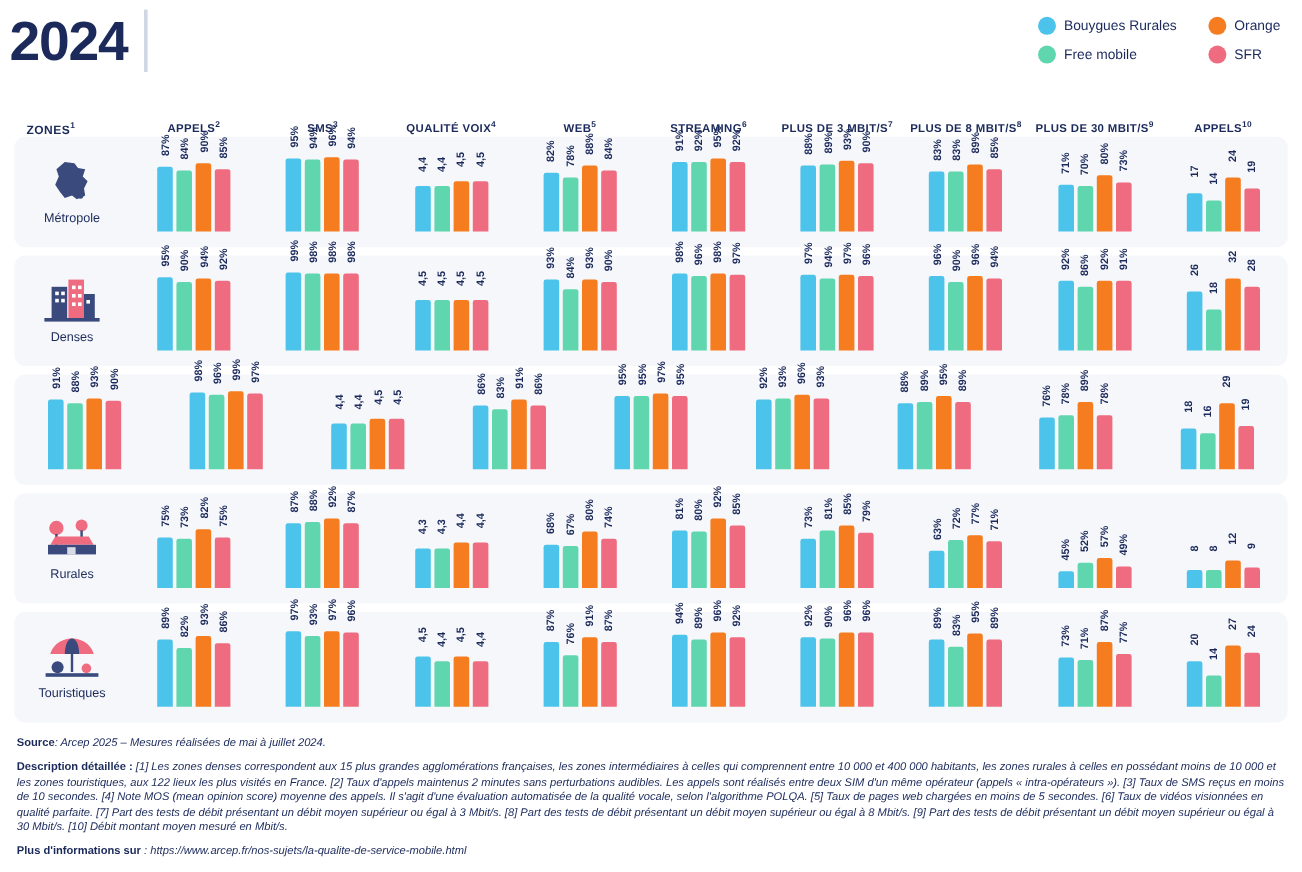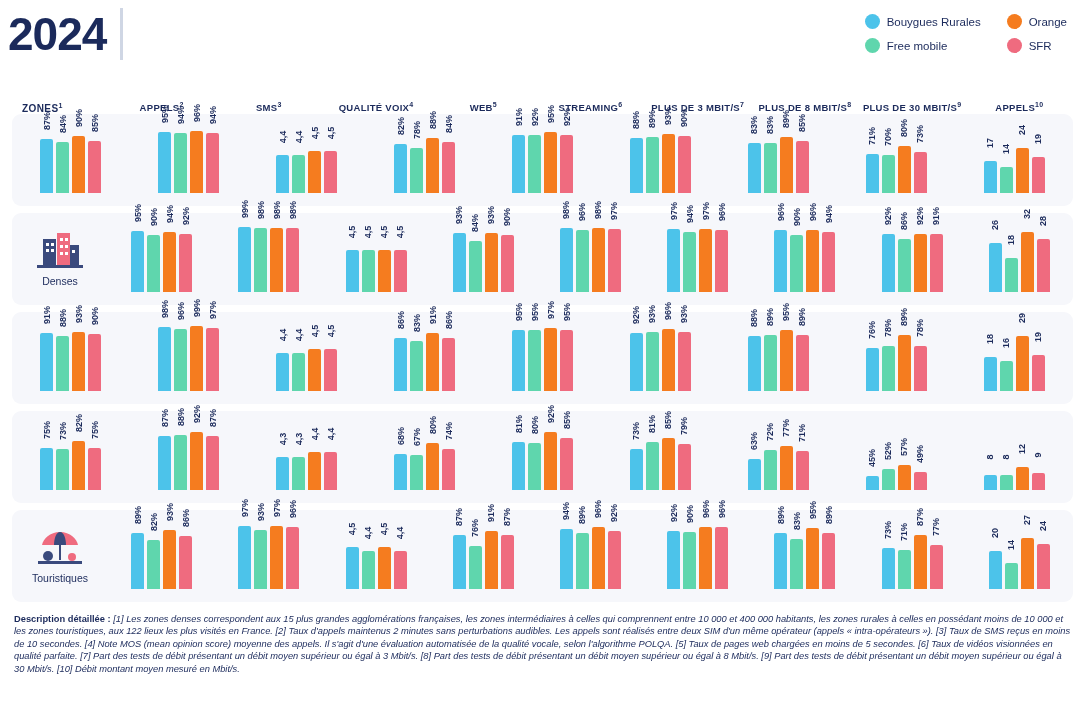--- a/index.html
+++ b/index.html
@@ -187,20 +187,29 @@
     <div class="metric-head"><span>WEB</span><sup>5</sup></div>
     <div class="metric-head"><span>STREAMING</span><sup>6</sup></div>
     <div class="metric-head"><span>PLUS DE 3 MBIT/S</span><sup>7</sup></div>
     <div class="metric-head"><span>PLUS DE 8 MBIT/S</span><sup>8</sup></div>
     <div class="metric-head"><span>PLUS DE 30 MBIT/S</span><sup>9</sup></div>
     <div class="metric-head"><span>APPELS</span><sup>10</sup></div>
   </div>
 
   <div class="rows" id="rows">
       <div class="row">
+        <div class="zonecell">
+          <div class="icon-wrap">
+            <svg width="40" height="40" viewBox="0 0 40 40">
+              <path d="M14 3 L22 4 L25 8 L31 9 L29 15 L33 19 L30 25 L31 31 L24 34 L20 31 L14 33 L10 28 L6 22 L9 15 L7 9 Z" fill="#3a4a7d"></path>
+              <circle cx="27" cy="31" r="2.6" fill="#3a4a7d"></circle>
+            </svg>
+          </div>
+          <div class="zlabel">Métropole</div>
+        </div>
         <div class="group">
           <div class="bar-holder">
             <span class="bar-val" style="bottom: 67px;">87%</span>
             <div class="bar" style="height: 54px; background: rgb(76, 195, 234);"></div>
           </div>
           <div class="bar-holder">
             <span class="bar-val" style="bottom: 64px;">84%</span>
             <div class="bar" style="height: 51px; background: rgb(95, 214, 173);"></div>
           </div>
           <div class="bar-holder">
@@ -701,20 +710,34 @@
             <span class="bar-val" style="bottom: 68px;">29</span>
             <div class="bar" style="height: 55px; background: rgb(245, 124, 31);"></div>
           </div>
           <div class="bar-holder">
             <span class="bar-val" style="bottom: 49px;">19</span>
             <div class="bar" style="height: 36px; background: rgb(239, 107, 127);"></div>
           </div>
         </div>
       </div>
       <div class="row">
+        <div class="zonecell">
+          <div class="icon-wrap">
+            <svg width="52" height="42" viewBox="0 0 52 42">
+              <circle cx="13" cy="13" r="6" fill="#ef6b7f"></circle>
+              <rect x="12" y="18" width="2" height="9" fill="#3a4a7d"></rect>
+              <circle cx="34" cy="11" r="5" fill="#ef6b7f"></circle>
+              <rect x="33" y="15" width="2" height="9" fill="#3a4a7d"></rect>
+              <path d="M8 27 L44 27 L40 20 L12 20 Z" fill="#ef6b7f"></path>
+              <rect x="6" y="27" width="40" height="8" fill="#3a4a7d"></rect>
+              <rect x="22" y="29" width="7" height="6" fill="#fff" opacity=".8"></rect>
+            </svg>
+          </div>
+          <div class="zlabel">Rurales</div>
+        </div>
         <div class="group">
           <div class="bar-holder">
             <span class="bar-val" style="bottom: 55px;">75%</span>
             <div class="bar" style="height: 42px; background: rgb(76, 195, 234);"></div>
           </div>
           <div class="bar-holder">
             <span class="bar-val" style="bottom: 54px;">73%</span>
             <div class="bar" style="height: 41px; background: rgb(95, 214, 173);"></div>
           </div>
           <div class="bar-holder">
@@ -1044,18 +1067,24 @@
           </div>
           <div class="bar-holder">
             <span class="bar-val" style="bottom: 58px;">24</span>
             <div class="bar" style="height: 45px; background: rgb(239, 107, 127);"></div>
           </div>
         </div>
       </div>
     </div>
 
   <div class="footer">
+    <div class="src">
+      <b>Source</b><span>: Arcep 2025 – Mesures réalisées de mai à juillet 2024.</span>
+    </div>
     <div class="desc">
       <b>Description détaillée :</b><span> [1] Les zones denses correspondent aux 15 plus grandes agglomérations françaises, les zones intermédiaires à celles qui comprennent entre 10 000 et 400 000 habitants, les zones rurales à celles en possédant moins de 10 000 et les zones touristiques, aux 122 lieux les plus visités en France. [2] Taux d'appels maintenus 2 minutes sans perturbations audibles. Les appels sont réalisés entre deux SIM d'un même opérateur (appels « intra-opérateurs »). [3] Taux de SMS reçus en moins de 10 secondes. [4] Note MOS (mean opinion score) moyenne des appels. Il s'agit d'une évaluation automatisée de la qualité vocale, selon l'algorithme POLQA. [5] Taux de pages web chargées en moins de 5 secondes. [6] Taux de vidéos visionnées en qualité parfaite. [7] Part des tests de débit présentant un débit moyen supérieur ou égal à 3 Mbit/s. [8] Part des tests de débit présentant un débit moyen supérieur ou égal à 8 Mbit/s. [9] Part des tests de débit présentant un débit moyen supérieur ou égal à 30 Mbit/s. [10] Débit montant moyen mesuré en Mbit/s.</span>
     </div>
+    <div class="more">
+      <b>Plus d'informations sur</b><span> : </span><a href="#">https://www.arcep.fr/nos-sujets/la-qualite-de-service-mobile.html</a>
+    </div>
   </div>
 
 </div>
 
 </body></html>

